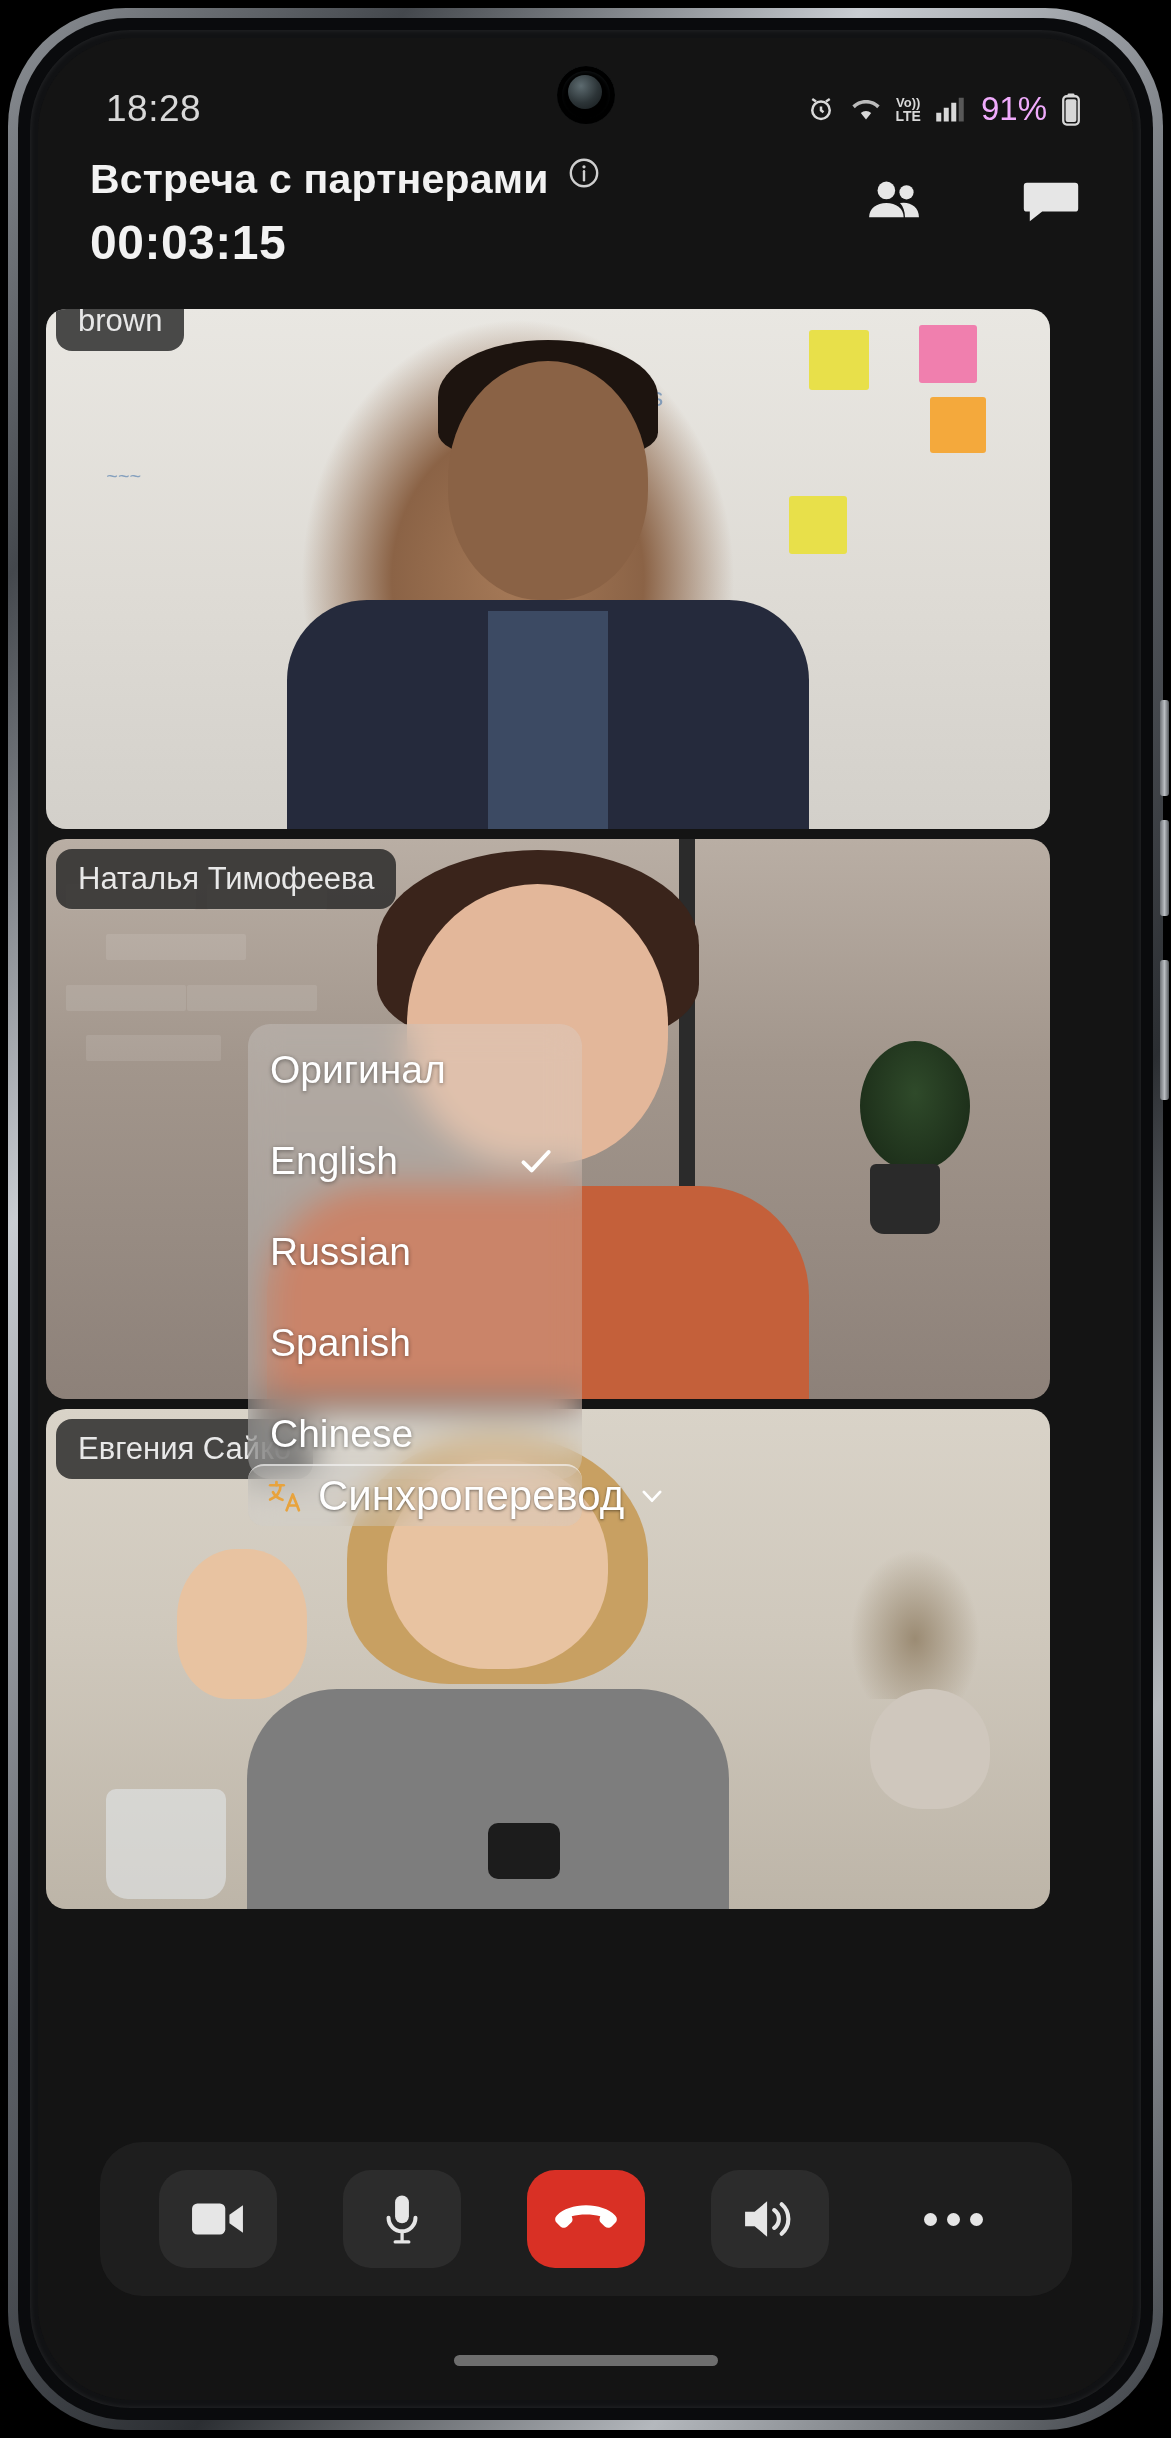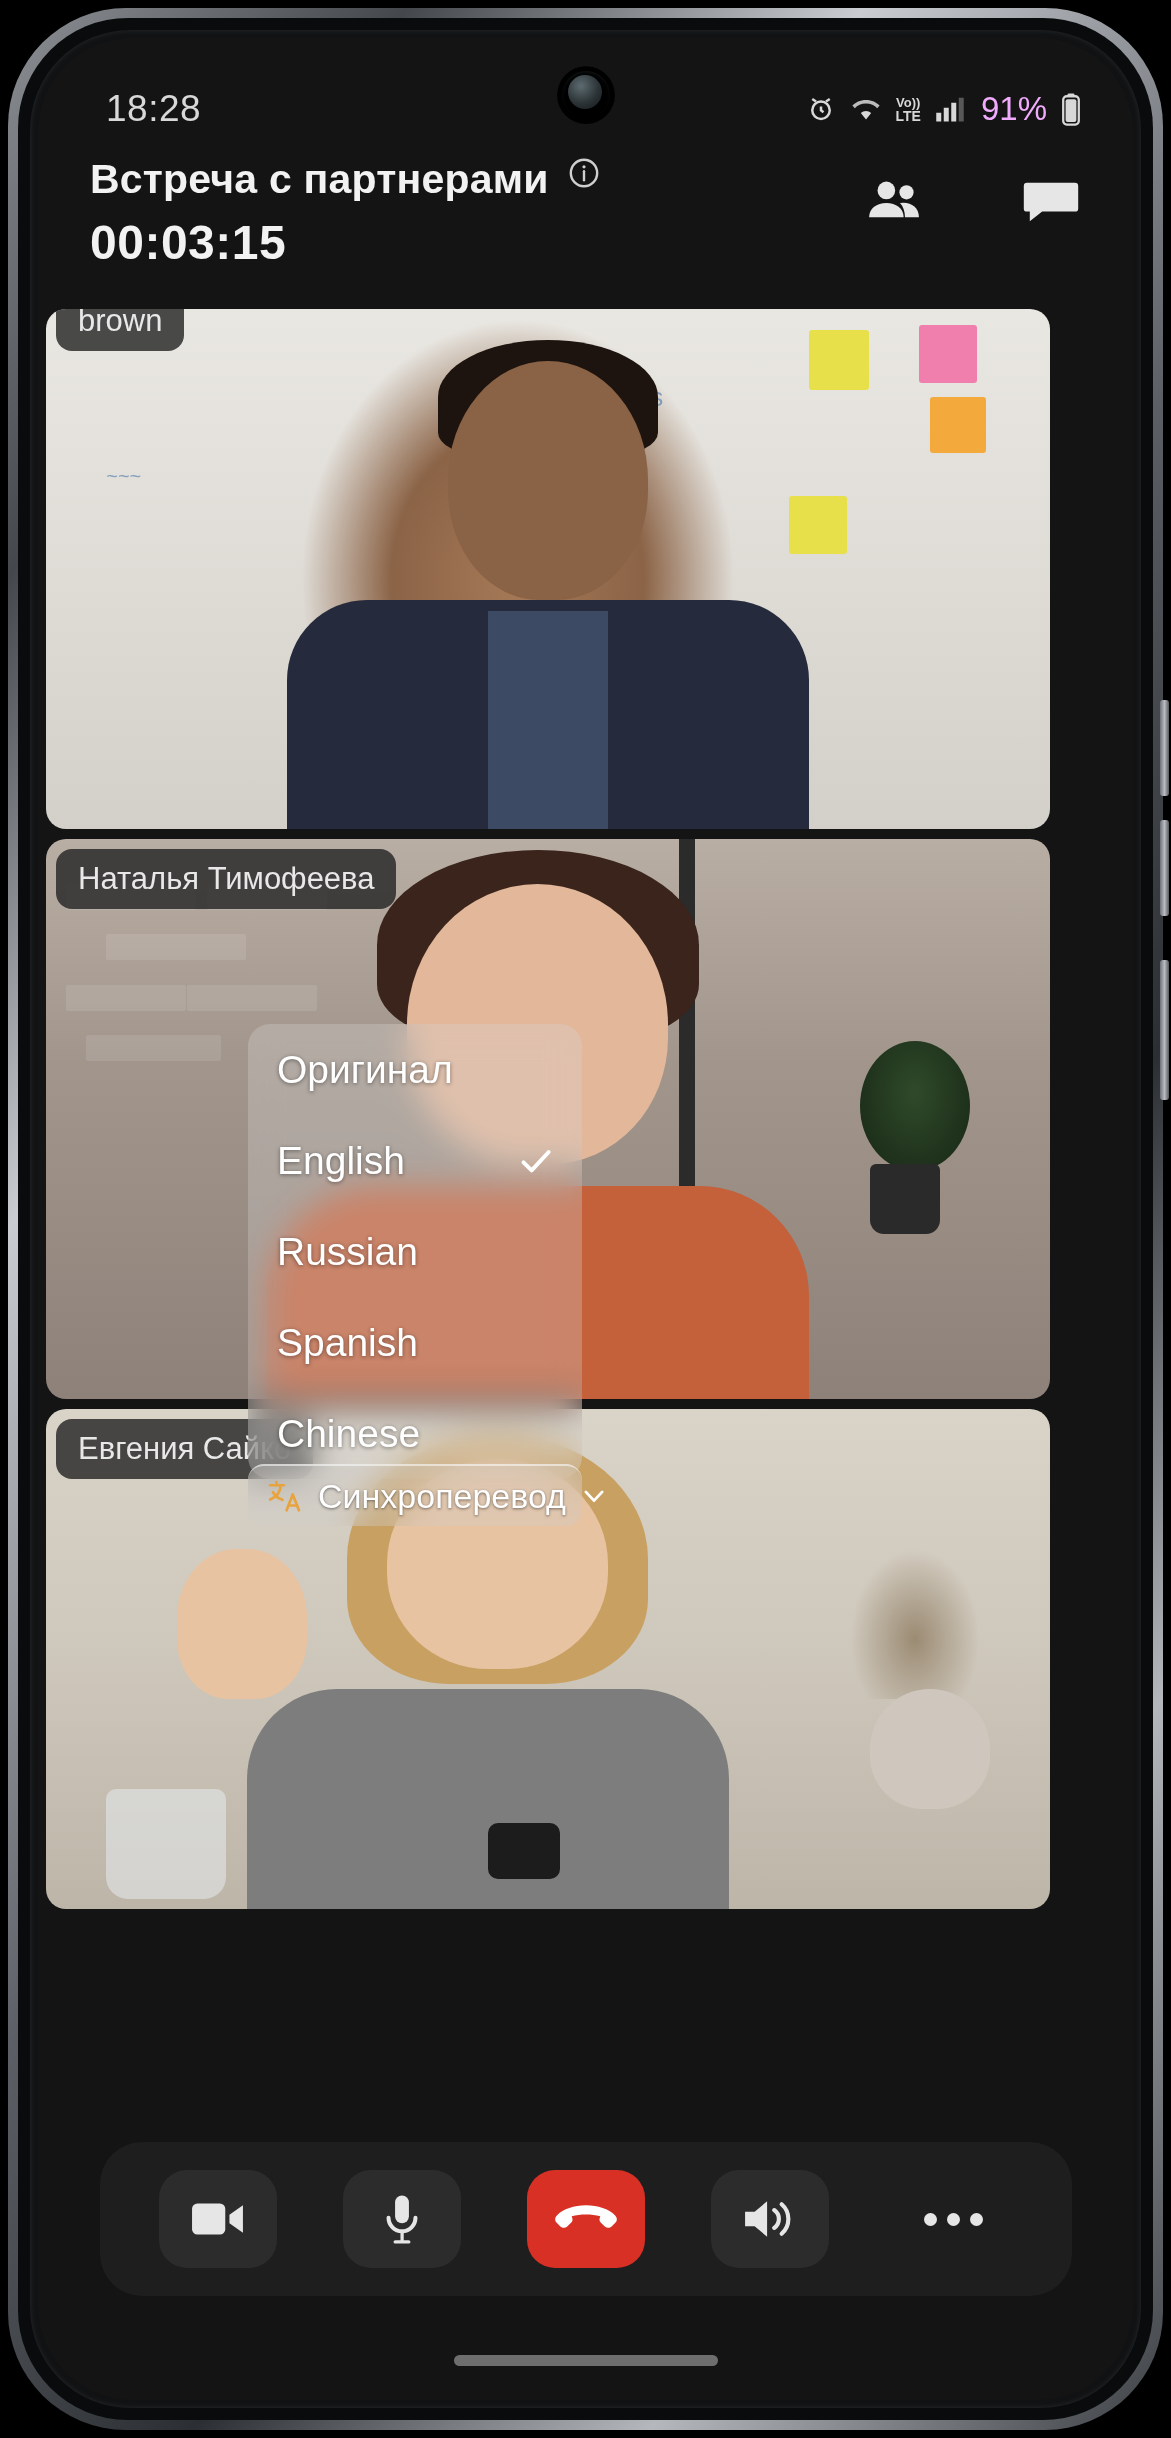--- a/index.html
+++ b/index.html
@@ -118,34 +118,34 @@
   .t3-glass{ position:absolute; left:6%; bottom:2%; width:120px; height:110px;
              background:rgba(230,235,238,.55); border-radius:10px 10px 22px 22px; }
   .t3-watch{ position:absolute; left:44%; bottom:6%; width:72px; height:56px; background:#1c1c1c; border-radius:10px; }
 
   
   #lang-menu { position:absolute; left:210px; top:715px; width:334px;
                border-radius:22px; overflow:hidden; z-index:30;
                background:rgba(215,215,215,.30);
                backdrop-filter: blur(16px); -webkit-backdrop-filter: blur(16px); }
   .lang-item { height:91px; display:flex; align-items:center;
-               padding:0 26px 0 29px; color:#ffffff; font-size:39px;
+               padding:0 26px 0 22px; color:#ffffff; font-size:39px;
                text-shadow:0 1px 4px rgba(0,0,0,.45);gap:36px; }
   .lang-item .lbl { flex:1; }
   .lang-item .check { width:40px; height:40px; }
 
   
   #sync-btn { position:absolute; left:210px; top:1155px; width:334px; height:62px;
               border-radius:16px; z-index:31;
               background:rgba(205,205,205,.32);
               backdrop-filter:blur(16px); -webkit-backdrop-filter:blur(16px);
               display:flex; align-items:center; gap:14px; padding:0 18px;
               border-top:2px solid rgba(255,255,255,.55); }
   #sync-btn .tr-icon { width:38px; height:38px; flex:0 0 38px; }
-  #sync-btn .lbl { flex:1; color:#fff; font-size:34px; text-shadow:0 1px 3px rgba(0,0,0,.5); }
+  #sync-btn .lbl { flex:1; color:#fff; font-size:42px; text-shadow:0 1px 3px rgba(0,0,0,.5); }
   #sync-btn .chev { width:28px; height:28px; flex:0 0 28px; }
 
   
   #controls { position:absolute; left:50%; margin-left:-486px; bottom:104px;
               width:972px; height:154px; border-radius:42px; background:#1e1e1e;
               display:flex; align-items:center; justify-content:space-around; padding:0 26px; z-index:20; }
   .ctl { width:118px; height:98px; border-radius:28px; background:#2c2c2c;
          display:flex; align-items:center; justify-content:center; }
   .ctl.end { background:#d93025; }
   .ctl.plain { background:transparent; }

